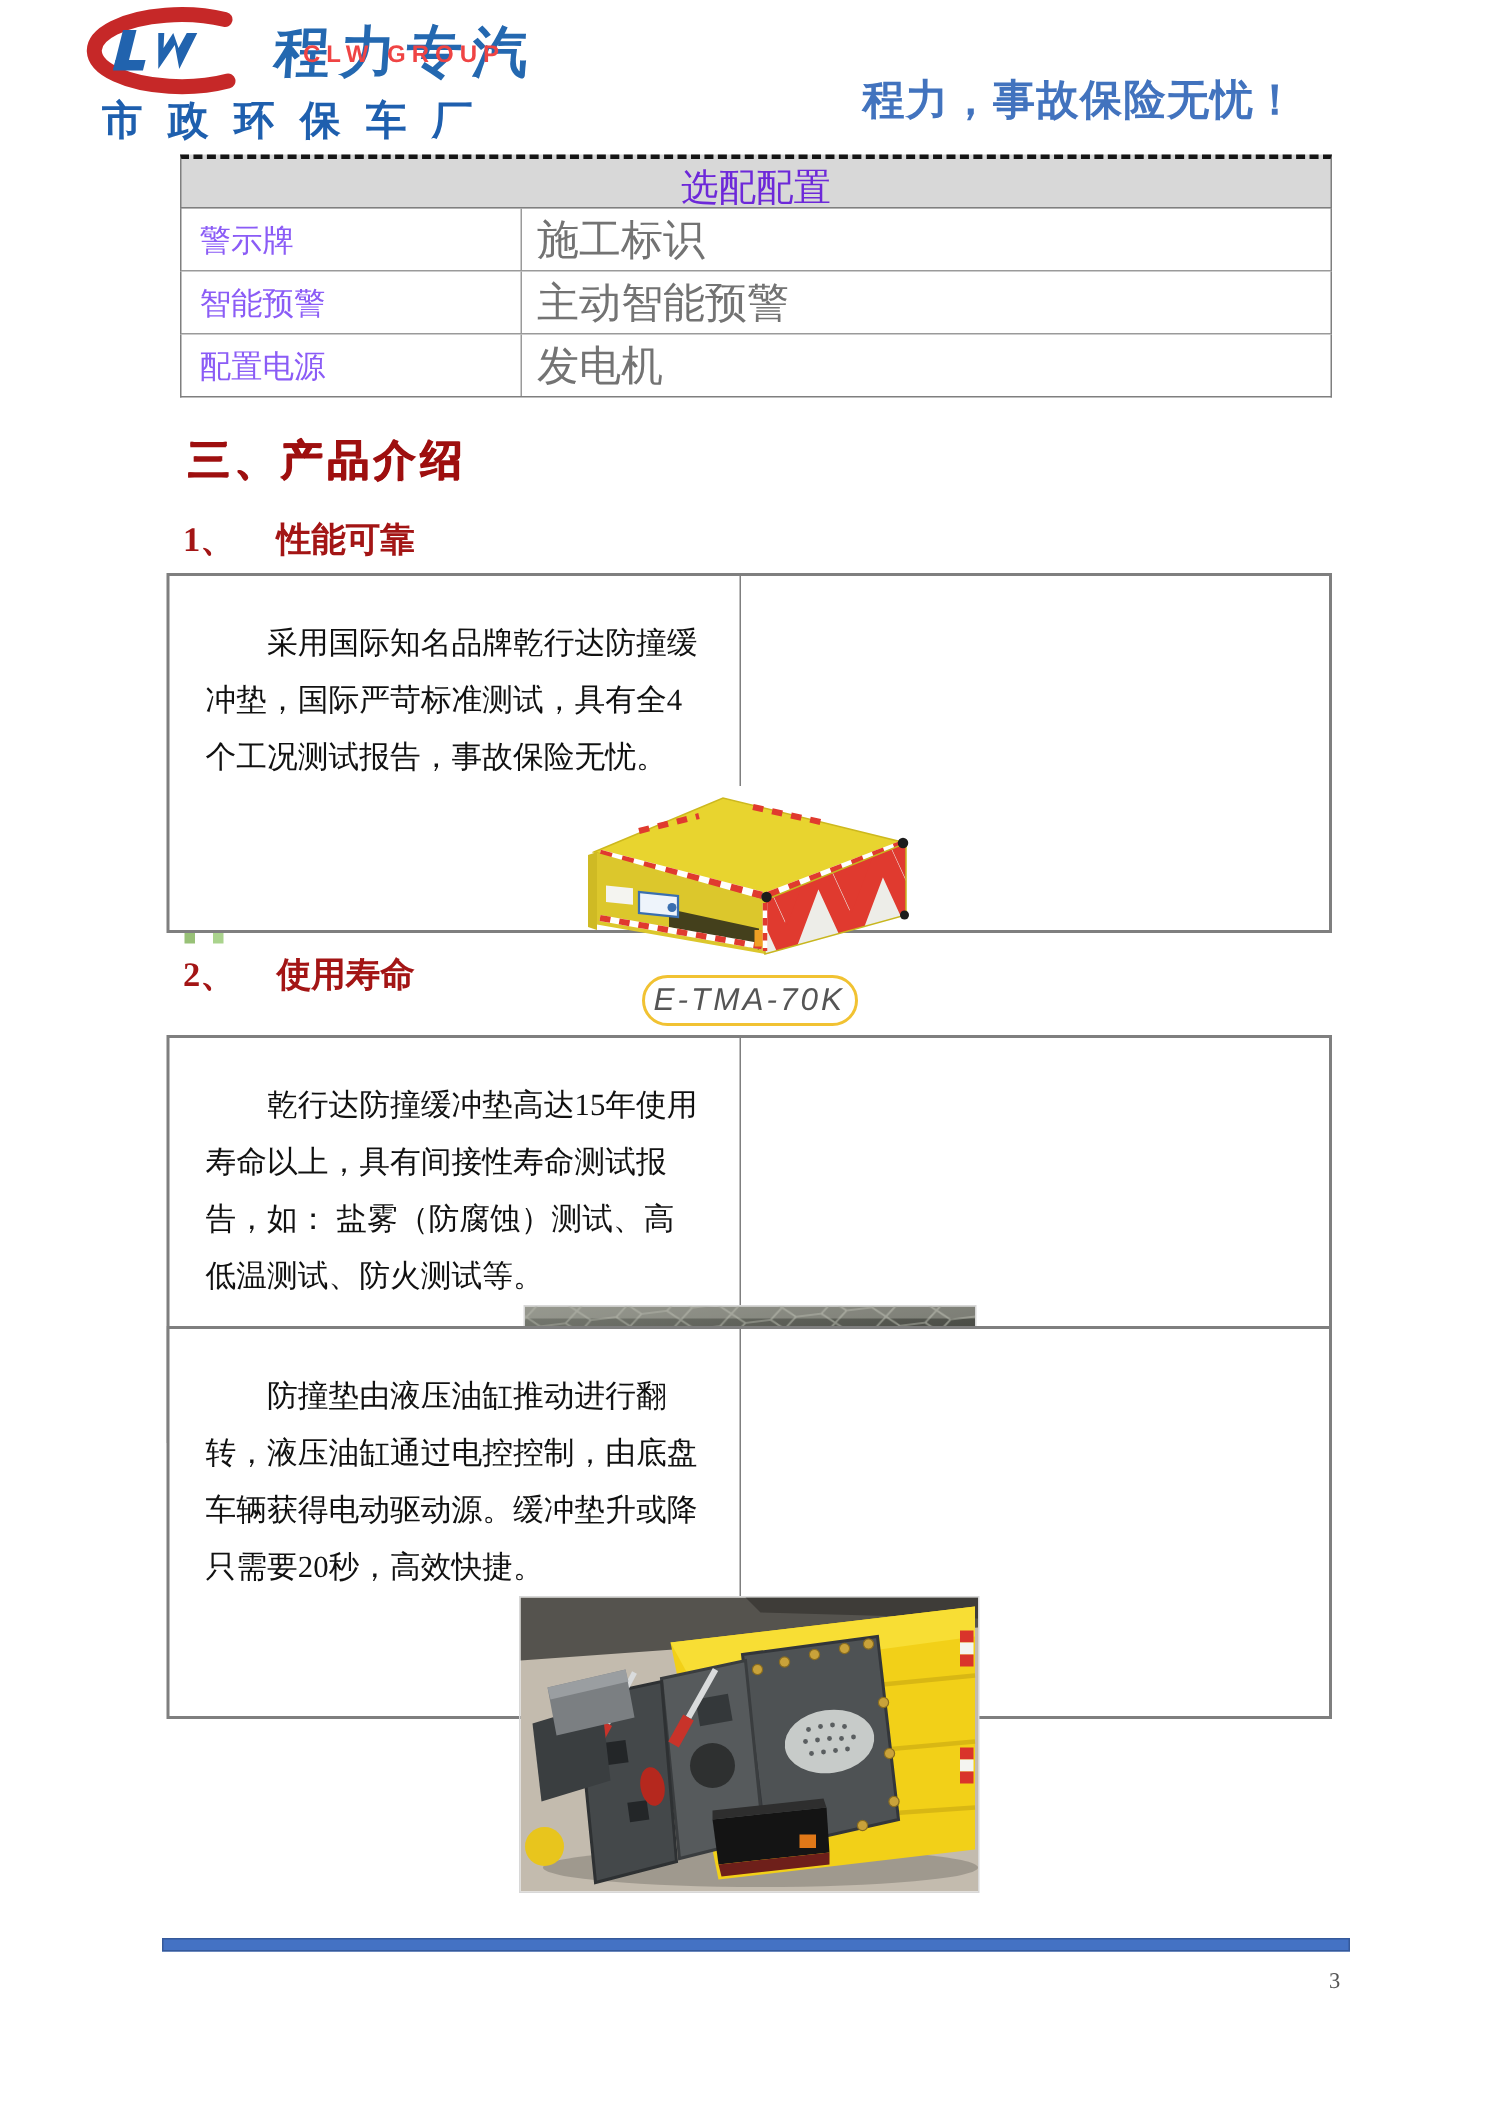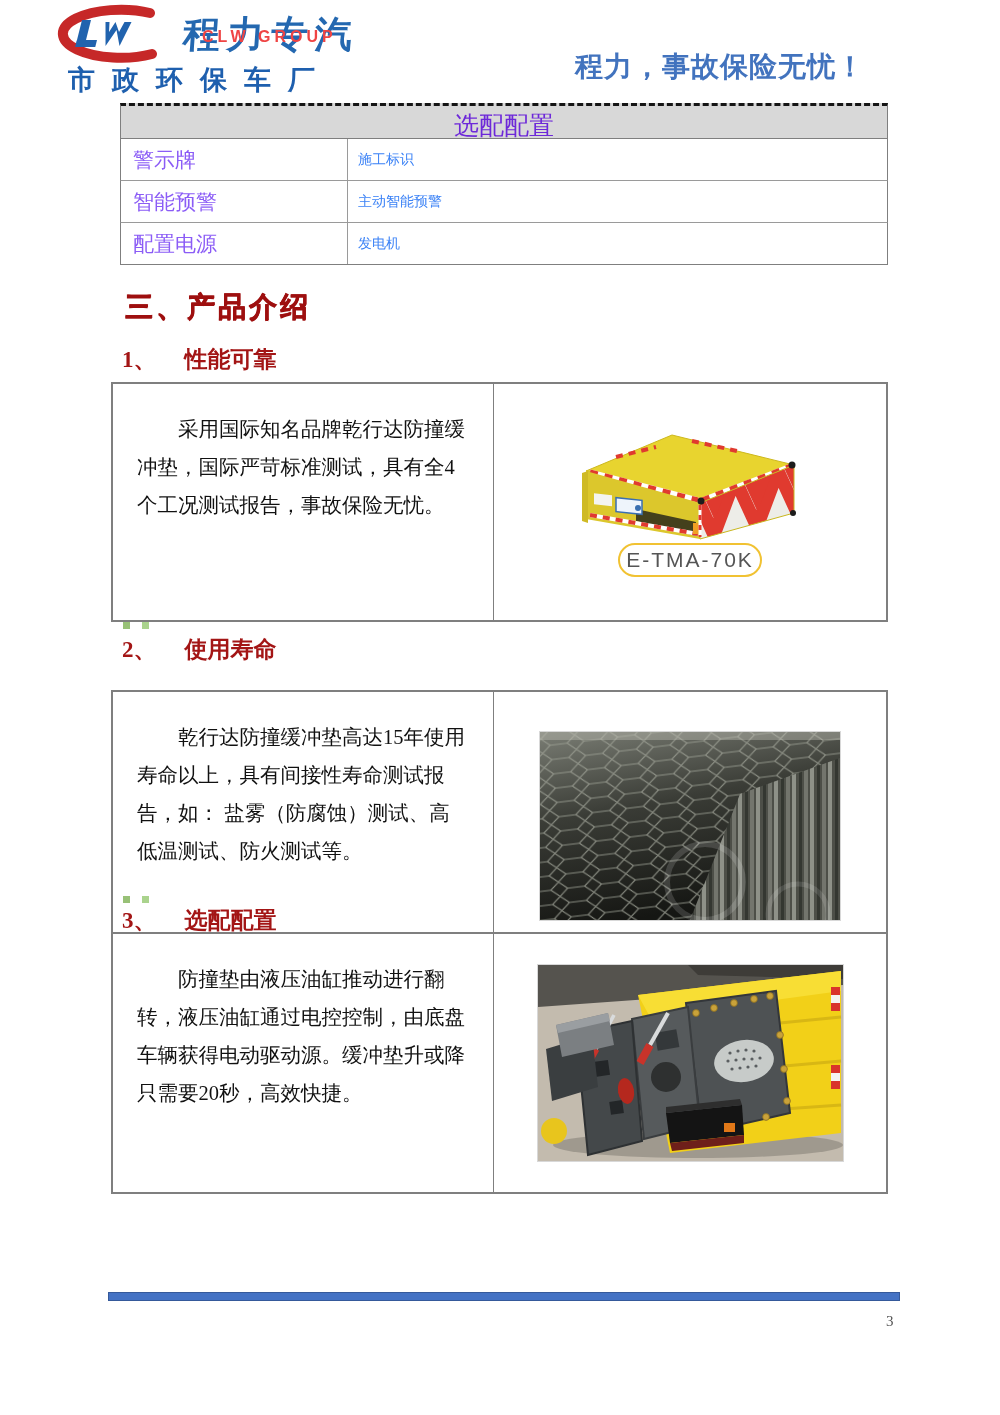--- a/index.html
+++ b/index.html
@@ -18,40 +18,40 @@
 
   
   .cfg-table { position:absolute; left:120px; top:103px; width:768px; }
   .cfg-header { height:36px; background:#D8D8D8; border:1px solid #7f7f7f; border-top:3px dashed #151515;
                 text-align:center; line-height:40px; font-size:25px; color:#6d28d9; }
   .cfg-row { display:flex; height:42px; border-left:1px solid #7f7f7f; border-right:1px solid #7f7f7f;
              border-bottom:1px solid #9a9a9a; }
   .cfg-row:last-child { border-bottom:1px solid #7f7f7f; }
   .cfg-label { width:227px; border-right:1px solid #9a9a9a; display:flex; align-items:center;
                padding-left:12px; font-size:21px; color:#8b5cf6; }
-  .cfg-value { flex:1; display:flex; align-items:center; padding-left:10px; font-size:14px; color:#3b82f6; }
+  .cfg-value { flex:1; display:flex; align-items:center; padding-left:10px; font-size:28px; color:#737373; }
 
   
   .section-title { position:absolute; left:125px; top:288px; font-family:"Liberation Sans",sans-serif;
                    font-weight:900; font-size:28px; color:#9E0F0F; letter-spacing:3px;
                    text-shadow:0.6px 0 0 #9E0F0F, 0 0.6px 0 #9E0F0F; }
   .feat-heading { position:absolute; left:122px; font-weight:700; font-size:23px; color:#A31515; }
   .feat-heading .ft { margin-left:28px; font-family:"Liberation Sans",sans-serif; font-weight:800; }
 
   .gsq { position:absolute; width:7px; height:7px; }
 
   
-  .fbox { position:absolute; left:111px; width:777px; border:2px solid #7f7f7f; display:flex; background:#fff; }
+  .fbox { position:absolute; left:111px; width:777px; border:2px solid #7f7f7f; display:flex; background:#fff;flex-direction:column; }
   .ftext { width:381px; border-right:1px solid #7f7f7f; padding:26px 26px 0 24px;
            font-size:20.5px; line-height:38px; color:#111; text-indent:2em; }
   .fmedia { flex:1; display:flex; flex-direction:column; align-items:center; justify-content:center; }
   .photo-frame { border:1px solid #d8d8d8; line-height:0; }
-  .capsule { margin-top:0; width:144px; height:34px; border:2px solid #F1C232; border-radius:17px;
+  .capsule { margin-top:10px; width:144px; height:34px; border:2px solid #F1C232; border-radius:17px;
              background:#fff; display:flex; align-items:center; justify-content:center;
-             font-family:"Liberation Sans",sans-serif; font-size:21px; color:#555; letter-spacing:2px; }
+             font-family:"Liberation Sans",sans-serif; font-size:21px; color:#555; letter-spacing:2px;font-style:italic; }
 
   
   .footer-bar { position:absolute; left:108px; top:1292px; width:792px; height:9px;
                 background:#4472C4; border:1px solid #35599a; }
   .page-num { position:absolute; left:886px; top:1313px; font-size:15px; color:#555; }
 </style>
 </head>
 <body>
 
 <div class="page">
@@ -179,21 +179,21 @@
     </div>
   </div>
 
   <div class="gsq" style="left:123px; top:896px; background:#98C177"></div>
   <div class="gsq" style="left:142px; top:896px; background:#AAD38D"></div>
 
   <div class="feat-heading" style="top:905px">
     <span>3、</span><span class="ft">选配配置</span>
   </div>
 
-  <div class="fbox" style="top:932px; height:262px">
+  <div class="fbox" style="top:884px; height:262px">
     <div class="ftext">防撞垫由液压油缸推动进行翻转，液压油缸通过电控控制，由底盘车辆获得电动驱动源。缓冲垫升或降只需要20秒，高效快捷。</div>
     <div class="fmedia">
       <div class="photo-frame">
       <svg width="305" height="196" viewBox="0 0 305 196">
 
         <rect width="305" height="196" fill="#c3bbae"></rect>
         <polygon points="0,0 305,0 305,20 0,42" fill="#55534e"></polygon>
         <polygon points="150,0 305,0 305,14 160,10" fill="#3e3c38"></polygon>
         <ellipse cx="160" cy="180" rx="145" ry="13" fill="#000" opacity="0.18"></ellipse>
         <path d="M210,150 q30,10 60,6" stroke="#8d8474" stroke-width="2" fill="none"></path>

